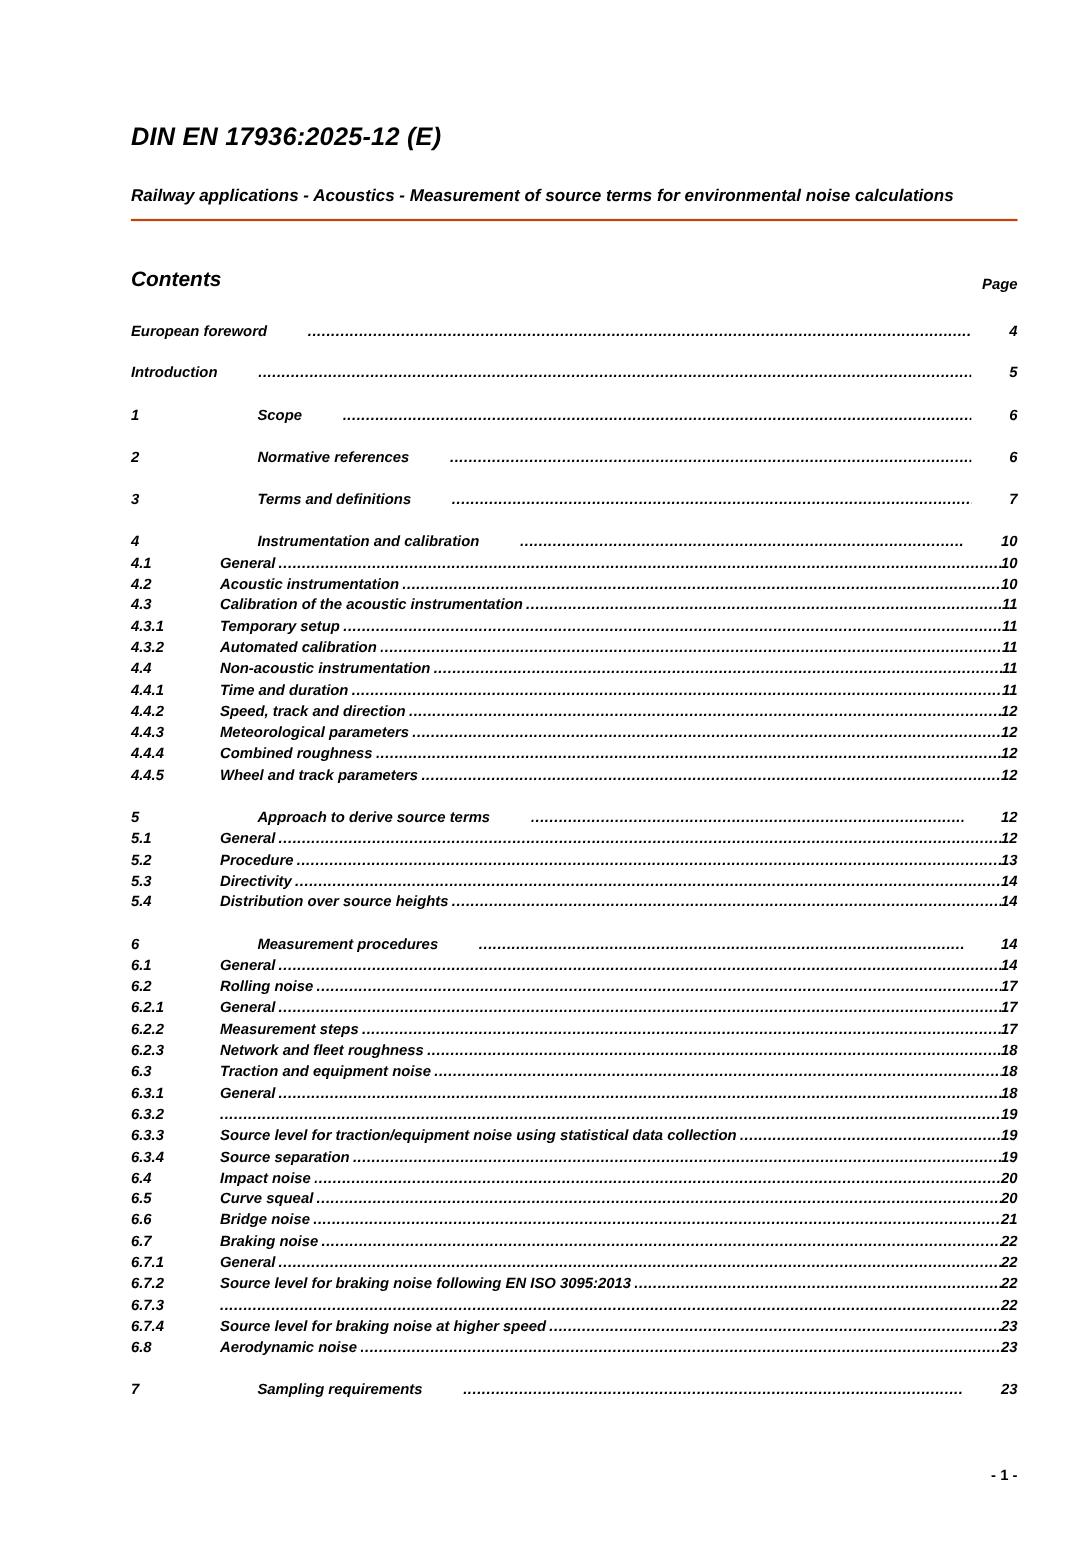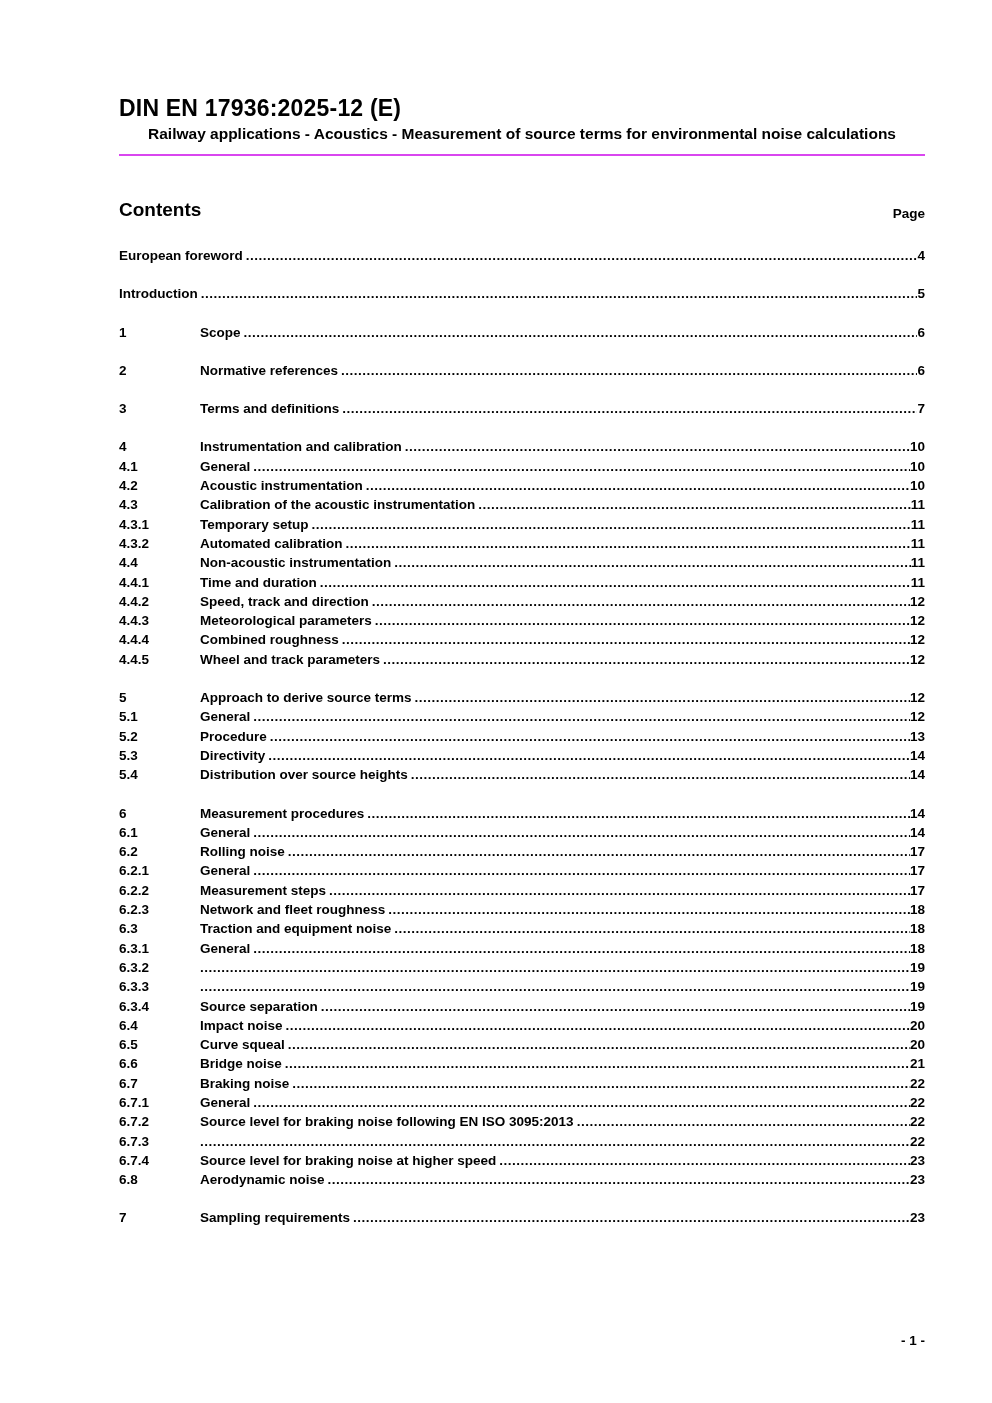--- a/index.html
+++ b/index.html
@@ -9,55 +9,56 @@
     height: 1403px;
     position: relative;
     font-family: "Liberation Sans", sans-serif;
     font-weight: bold;
     color: #000000;
     overflow: hidden;
   }
   .page {
     position: absolute;
     left: 119px;
-    top: 0;
+    top: 16px;
     width: 806px;
     height: 1084px;
+    font-style: italic;
   }
   .doc-number {
     margin-top: 95px;
     font-size: 23px;
     letter-spacing: 0.2px;
   }
   .doc-subtitle {
+    margin-top: 29px;
     font-size: 15.5px;
     line-height: 23px;
     padding-bottom: 9px;
-    border-bottom: 2px solid #d946ef;
-    text-align: center;
+    border-bottom: 2px solid #c2410c;
   }
   .contents-row {
     margin-top: 43px;
     display: flex;
     justify-content: space-between;
     align-items: flex-end;
   }
   .contents-heading { font-size: 19px; }
   .page-col-label { font-size: 13.5px; }
   .toc-list {
     margin-top: 25px;
     font-size: 13.5px;
   }
   .toc-row {
     display: flex;
     align-items: baseline;
     line-height: 19.3px;
     white-space: nowrap;
   }
-  .toc-row.gap { margin-top: 19px; }
+  .toc-row.gap { margin-top: 19px; gap: 34px; }
   .toc-num {
     flex: 0 0 81px;
     width: 81px;
   }
   .toc-title { flex: 0 0 auto; padding-right: 3px; }
   .toc-dots {
     flex: 1 1 auto;
     overflow: hidden;
     white-space: nowrap;
     letter-spacing: 0.5px;
@@ -269,20 +270,21 @@
     <span class="toc-dots">................................................................................................................................................................................................................................................................................................................................................................................................................</span>
     <span class="toc-page">18</span>
   </div>
       <div class="toc-row">
     <span class="toc-num">6.3.2</span>
     <span class="toc-dots">................................................................................................................................................................................................................................................................................................................................................................................................................</span>
     <span class="toc-page">19</span>
   </div>
       <div class="toc-row">
     <span class="toc-num">6.3.3</span>
+    <span class="toc-title">Source level for traction/equipment noise using statistical data collection</span>
     <span class="toc-dots">................................................................................................................................................................................................................................................................................................................................................................................................................</span>
     <span class="toc-page">19</span>
   </div>
       <div class="toc-row">
     <span class="toc-num">6.3.4</span>
     <span class="toc-title">Source separation</span>
     <span class="toc-dots">................................................................................................................................................................................................................................................................................................................................................................................................................</span>
     <span class="toc-page">19</span>
   </div>
       <div class="toc-row">

